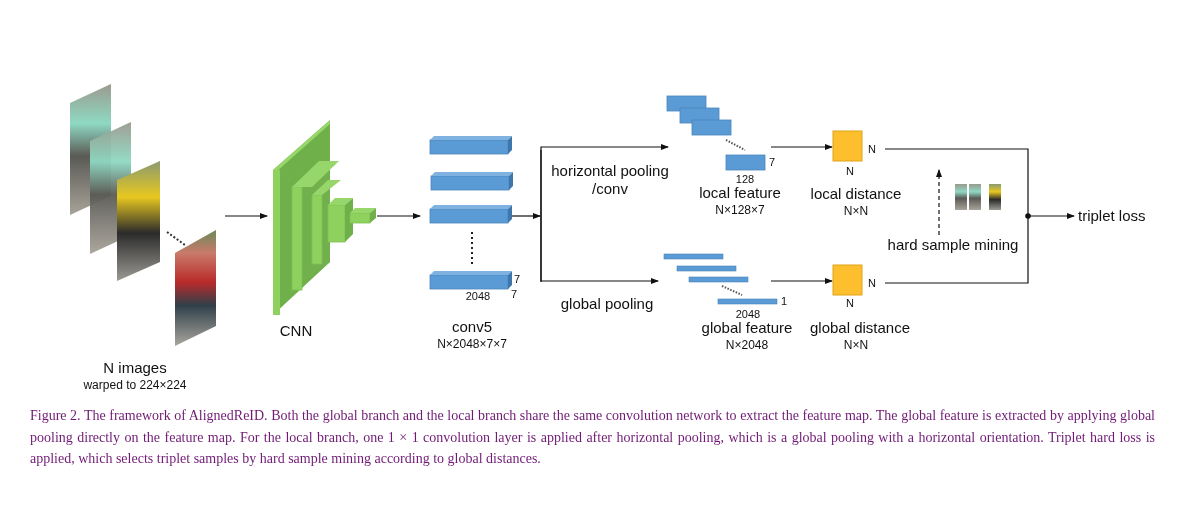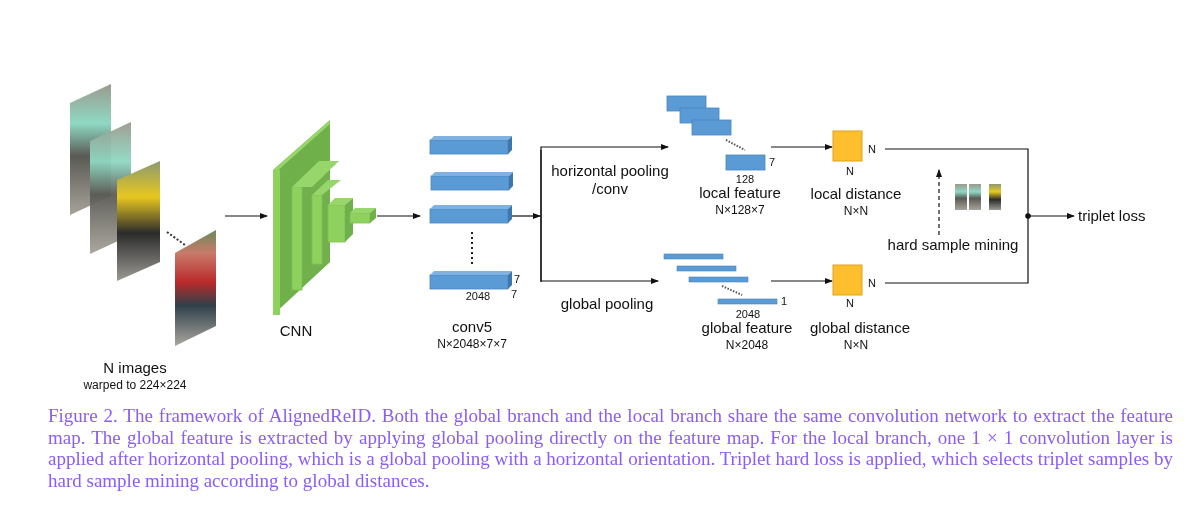--- a/index.html
+++ b/index.html
@@ -1,22 +1,22 @@
 <!DOCTYPE html>
 <html><head>
 <meta charset="utf-8">
 <style>
   html, body { margin:0; padding:0; background:#ffffff; }
   body { width:1202px; height:527px; position:relative; overflow:hidden; }
   #diagram { position:absolute; left:0; top:0; width:1202px; height:400px; }
   .lbl { font-family:"Liberation Sans", sans-serif; fill:#111; }
   .caption {
-    position:absolute; left:48px; top:405px; width:1125px;
-    font-family:"Liberation Serif", serif; font-size:19px; line-height:21.5px;
-    color:#8b5cf6; text-align:justify; text-align-last:left;
+    position:absolute; left:30px; top:405px; width:1125px;
+    font-family:"Liberation Serif", serif; font-size:14px; line-height:21.5px;
+    color:#701a75; text-align:justify; text-align-last:left;
   }
 </style>
 </head>
 <body>
 
 <svg id="diagram" viewBox="0 0 1202 400" xmlns="http://www.w3.org/2000/svg">
   <defs>
     <marker id="arr" markerWidth="8" markerHeight="8" refX="7" refY="4" orient="auto" markerUnits="userSpaceOnUse">
       <path d="M0,1 L8,4 L0,7 Z" fill="#111"></path>
     </marker>

